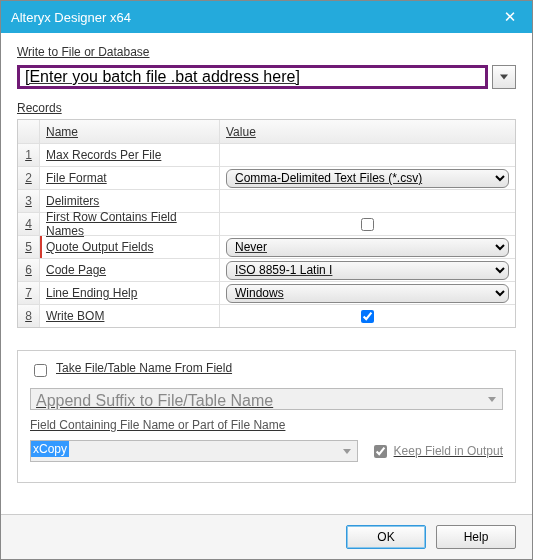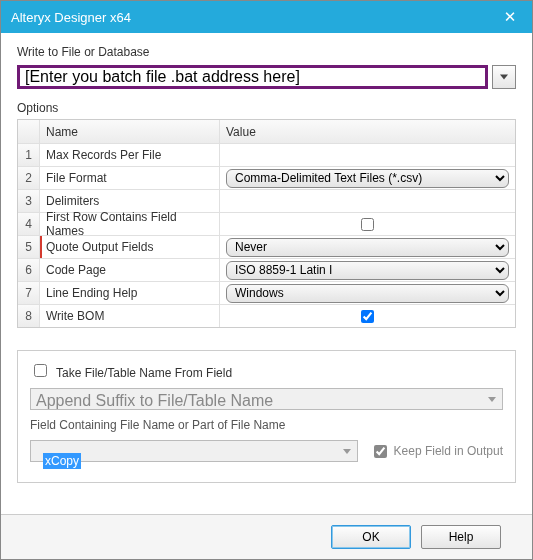--- a/index.html
+++ b/index.html
@@ -24,20 +24,21 @@
     font-size: 13px;
   }
   .titlebar .title { flex: 1; }
   .titlebar .close-icon { width: 24px; text-align: center; font-size: 15px; cursor: default; }
   .body {
     flex: 1;
     padding: 12px 16px 8px 16px;
     display: flex;
     flex-direction: column;
     gap: 6px;
+    text-decoration: underline;
   }
   .label { font-size: 12px; color: #333; }
   .file-row { display: flex; gap: 4px; align-items: stretch; }
   .file-input {
     flex: 1;
     border: 3px solid #701a75;
     padding: 3px 5px;
     font-size: 16px;
     height: 24px;
     background: #fff;
@@ -73,21 +74,21 @@
   }
   .ck { margin: 0 auto; }
   .panel {
     border: 1px solid #ccc;
     margin-top: 16px;
     padding: 10px 12px 20px 12px;
     display: flex;
     flex-direction: column;
     gap: 8px;
   }
-  .chkline { display: flex; align-items: flex-end; gap: 6px; }
+  .chkline { display: flex; align-items: flex-start; gap: 6px; }
   .disabled-select {
     width: 100%;
     border: 1px solid #bbb;
     background: #f0f0f0;
     color: #888;
     padding: 3px 5px;
     font-size: 16px;
     height: 22px;
     position: relative;
   }
@@ -103,35 +104,35 @@
     flex: 1;
     border: 1px solid #bbb;
     background: #f0f0f0;
     color: #888;
     height: 22px;
     position: relative;
     min-width: 200px;
   }
   .field-select .hl {
     display:inline-block;
-    background:#3399ff; color:#fff; padding:1px 2px; margin:12px;
+    background:#3399ff; color:#fff; padding:1px 2px; margin:0;
     font-size:12px;
   }
   .field-select::after {
     content:"";
     position:absolute; right:6px; top:8px;
     border-left:4px solid transparent;
     border-right:4px solid transparent;
     border-top:5px solid #999;
   }
   .keep { display:flex; align-items:center; gap:4px; color:#888; }
   .keep input { accent-color:#888; }
   .footer {
     border-top: 1px solid #ccc;
-    padding: 10px 31px;
+    padding: 10px 16px;
     display: flex;
     justify-content: flex-end;
     gap: 10px;
     background: #f5f5f5;
   }
   .btn {
     min-width: 80px;
     height: 24px;
     border: 1px solid #888;
     background: linear-gradient(#fefefe,#e6e6e6);
@@ -157,21 +158,21 @@
     <div class="file-row">
       <input class="file-input" value="[Enter you batch file .bat address here]" style="">
       <div class="file-btn">
         <svg viewBox="0 0 10 6">
             <path d="M0 0 L5 6 L10 0 Z" fill="#444"></path>
           </svg>
       </div>
     </div>
 
     <div class="options">
-      <div class="label">Options</div>
+      <div class="label">Records</div>
 
       <div class="grid">
         <div class="grid-row grid-header">
           <div class="gcell idx"></div>
           <div class="gcell name">Name</div>
           <div class="gcell value">Value</div>
         </div>
         <div id="grid-body">
             <div class="grid-row">
               <div class="gcell idx">1</div>

